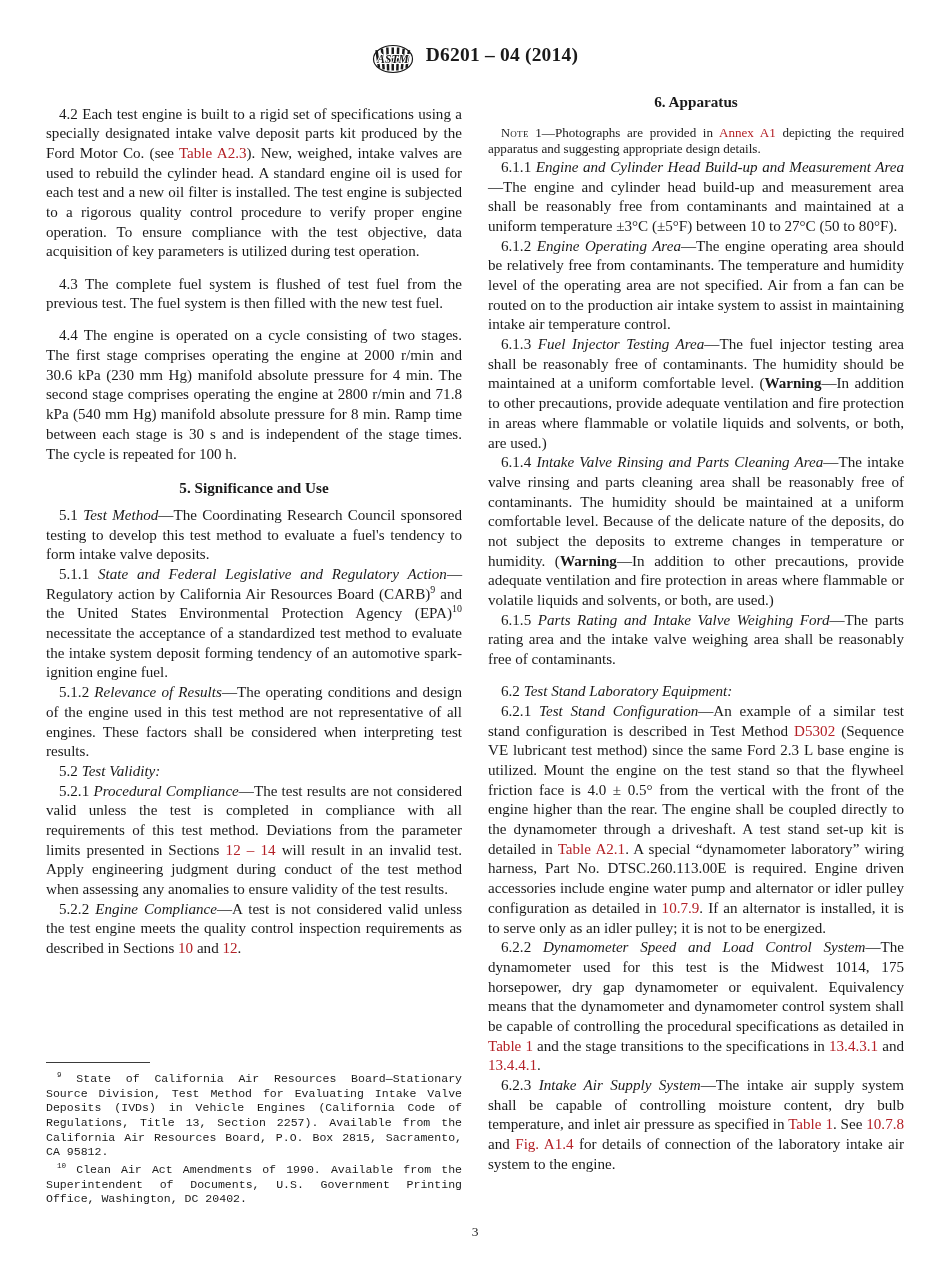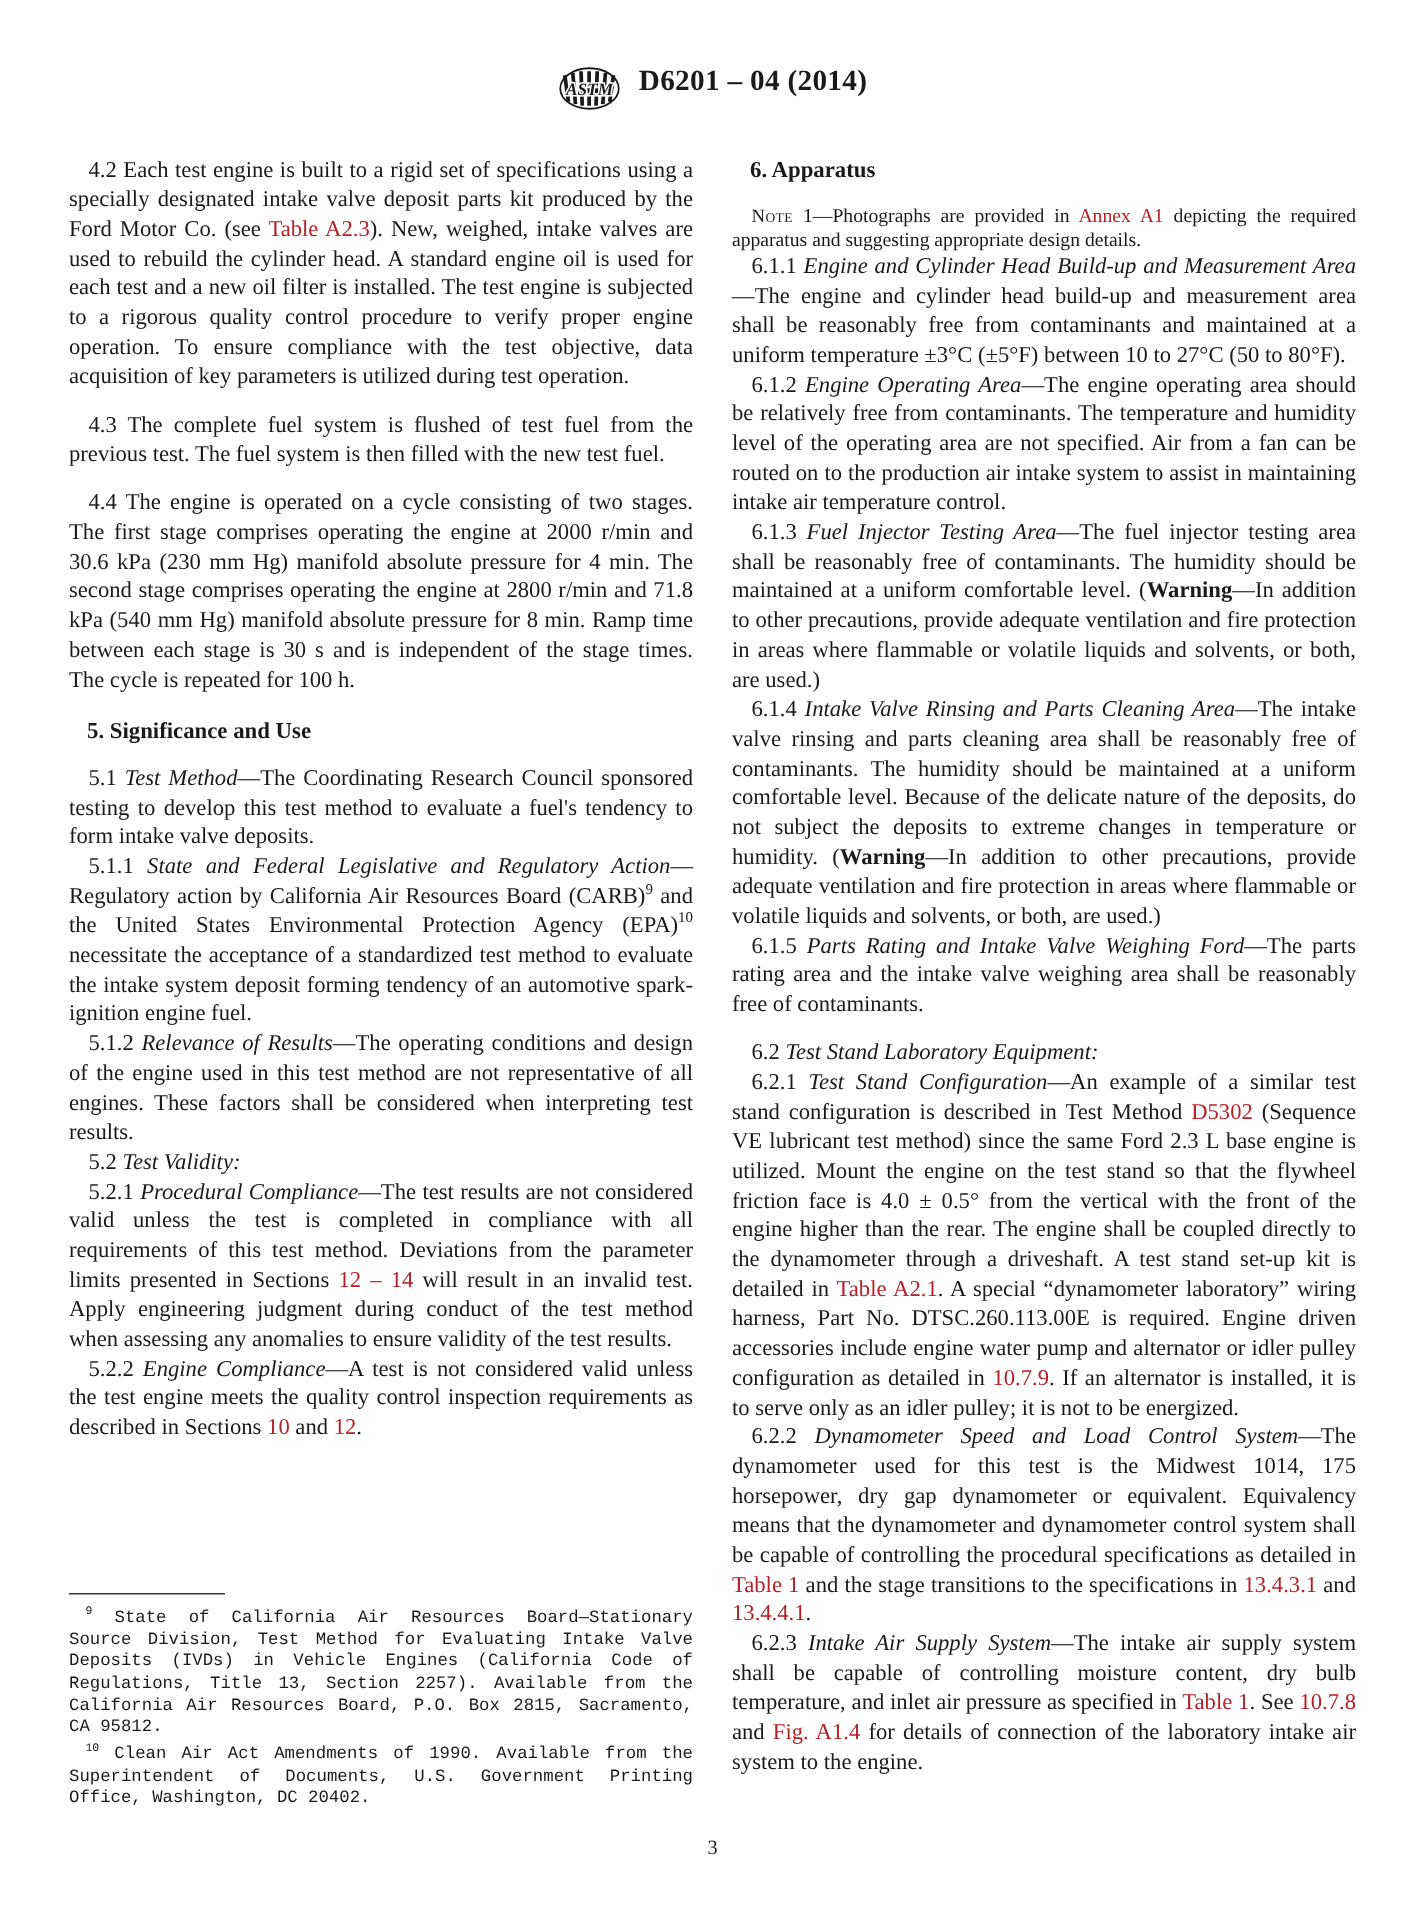--- a/index.html
+++ b/index.html
@@ -64,25 +64,25 @@
     font-size: 15.1px;
     line-height: 1.305;
     text-align: justify;
     text-justify: inter-word;
     hyphens: none;
   }
   p.indent { text-indent: 13px; }
   p.gap { margin-top: 12.5px; }
 
   h2.sec-head {
-    margin: 12px;
+    margin: 0;
     font-size: 15.2px;
     font-weight: bold;
     line-height: 1.3;
-    text-align: left;
+    text-align: center;
   }
   h2.sec-head.gap-top { margin-top: 14px; }
 
   .it { font-style: italic; }
   .bd { font-weight: bold; }
   .lnk { color: #b32026; }
   sup {
     font-size: 0.66em;
     vertical-align: super;
     line-height: 0;
@@ -91,21 +91,21 @@
     font-variant: small-caps;
     font-size: 0.95em;
     letter-spacing: 0.3px;
   }
 
   
   p.note {
     font-size: 13.1px;
     line-height: 1.26;
     text-indent: 13px;
-    margin-top: 3px;
+    margin-top: 13px;
   }
 
   
   .footnotes {
     position: absolute;
     left: 0;
     bottom: 0;
     width: 416px;
   }
   .fn-rule {

